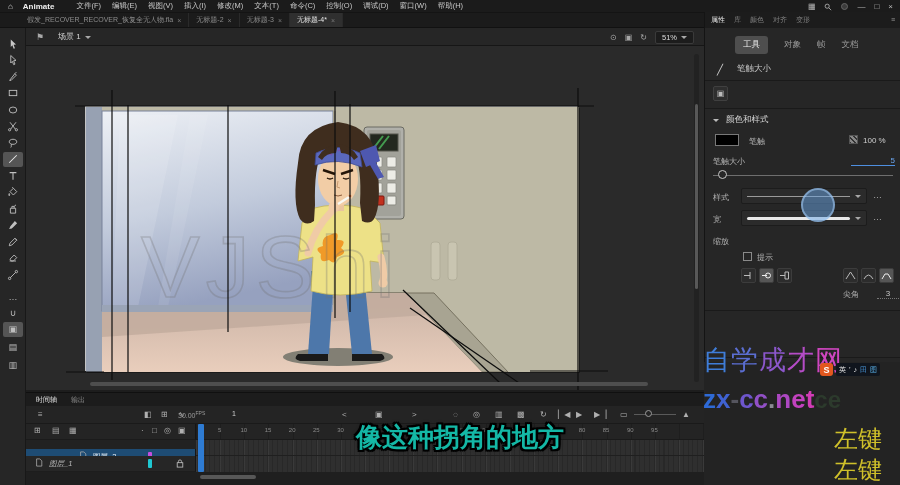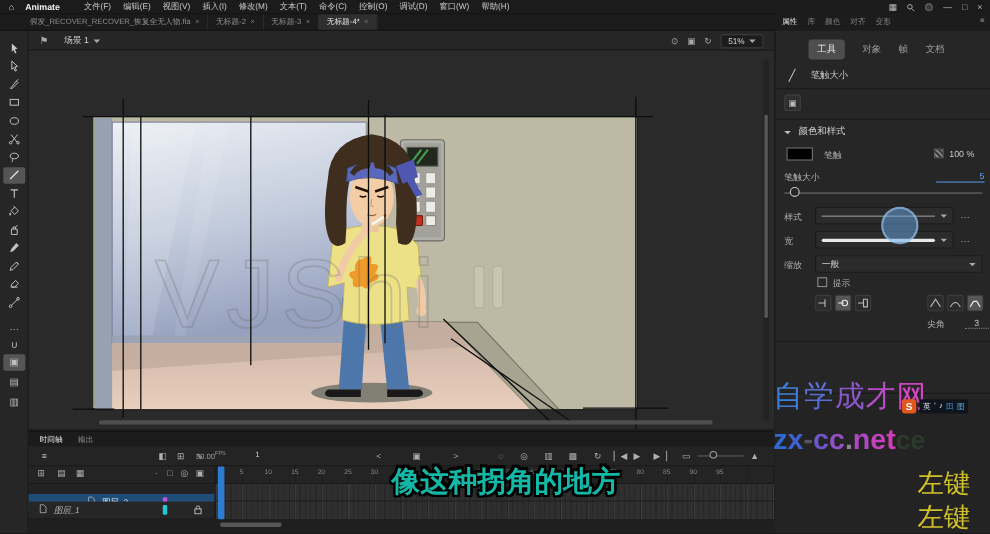--- a/index.html
+++ b/index.html
@@ -27,21 +27,21 @@
   .editbar-right .ic{color:#a8a8a8;font-size:8px;}
   .zoombox{background:#1c1c1c;border:1px solid #3a3a3a;border-radius:2px;padding:1px 6px;font-size:7.5px;color:#ddd;display:flex;align-items:center;}
   
   .toolpanel{position:absolute;left:0;top:28px;width:26px;height:457px;background:#262626;border-right:1px solid #181818;}
   .tool{position:absolute;left:3px;width:20px;height:15px;display:flex;align-items:center;justify-content:center;border-radius:2px;}
   .tool svg{width:12px;height:12px;display:block;}
   .tool.sel{background:#555;}
   .tool .g{font-size:9px;color:#bdbdbd;line-height:1;}
   
   .stagearea{position:absolute;left:26px;top:46px;width:678px;height:344px;background:#2a2a2a;overflow:hidden;}
-  .stage{position:absolute;left:59px;top:60px;width:493px;height:265px;background:#4d7c0f;border:1px solid #c4c4c4;box-shadow:2px 2px 0 rgba(0,0,0,.35);}
+  .stage{position:absolute;left:59px;top:60px;width:493px;height:265px;background:#000000;border:1px solid #c4c4c4;box-shadow:2px 2px 0 rgba(0,0,0,.35);}
   .stage svg{position:absolute;left:0;top:0;}
   .lines-overlay{position:absolute;left:0;top:0;width:678px;height:344px;pointer-events:none;}
   .vscroll{position:absolute;right:5px;top:8px;width:5px;height:328px;background:#222;border-radius:3px;}
   .vscroll .thumb{position:absolute;left:1px;top:50px;width:3px;height:185px;background:#585858;border-radius:2px;}
   .hscroll-stage{position:absolute;left:64px;top:336px;width:558px;height:4px;background:#4e4e4e;border-radius:2px;}
   
   .timeline{position:absolute;left:26px;top:392px;width:678px;height:93px;background:#222;border-top:1px solid #101010;}
   .tl-tabs{position:absolute;left:0;top:0;width:678px;height:13px;background:#1c1c1c;display:flex;gap:14px;padding-left:10px;align-items:center;font-size:7px;color:#8a8a8a;}
   .tl-tabs .on{color:#e4e4e4;}
   .tl-toolbar{position:absolute;left:0;top:13px;width:678px;height:18px;background:#242424;border-bottom:1px solid #1a1a1a;font-size:8px;color:#b8b8b8;}
@@ -508,24 +508,20 @@
         <span class="tri"></span>
       </div>
     <span class="dots" style="top:178px">…</span>
     <span class="lbl" style="left:8px;top:202px">宽</span>
     <div class="dd" style="top:198px">
         <div class="prevw"></div>
         <span class="tri"></span>
       </div>
     <span class="dots" style="top:200px">…</span>
     <span class="lbl" style="left:8px;top:224px">缩放</span>
-    <div class="dd" style="top:220px;width:152px">
-        <span style="flex:1;font-size:8px;color:#ccc">一般</span>
-        <span class="tri"></span>
-      </div>
     <div class="chk"></div>
     <span class="lbl" style="left:52px;top:240px">提示</span>
     <div class="capbtn" style="left:36px">
         <svg viewBox="0 0 11 11">
           <path d="M1 5.5 H7 M7 2 V9" stroke="#bbb" fill="none"></path>
         </svg>
       </div>
     <div class="capbtn on" style="left:54px">
         <svg viewBox="0 0 11 11">
           <path d="M1 5.5 H6 a2.5 2.5 0 0 1 0.01 0" stroke="#eee" fill="none"></path>

